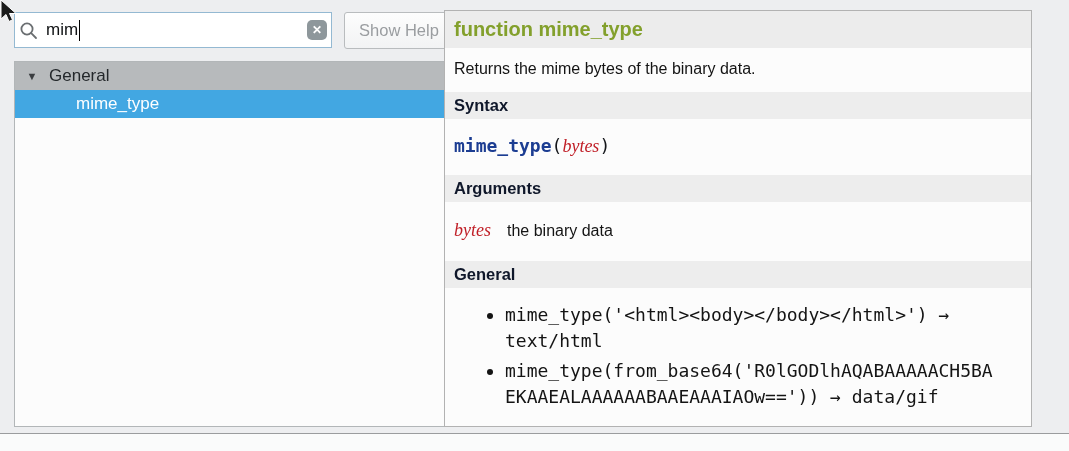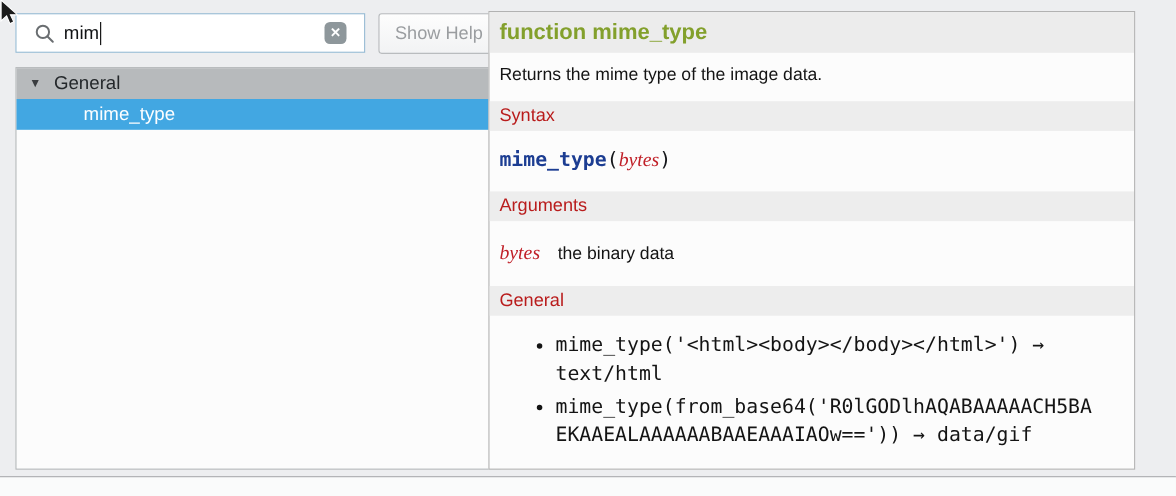--- a/index.html
+++ b/index.html
@@ -11,21 +11,21 @@
     color:#141414;
   }
 
   
   .cursor { position:absolute; left:0; top:0; z-index:20; pointer-events:none; }
 
   
   .search-box {
     position:absolute; left:14px; top:12px; width:318px; height:36px;
     background:#ffffff; border:1px solid #94b9d2; box-sizing:border-box;
-    display:flex; align-items:center; padding:0 16px;
+    display:flex; align-items:center; padding:0 4px;
   }
   .search-box .mag { flex:0 0 auto; }
   .search-text { font-size:17px; color:#101214; margin-left:8px; white-space:pre; }
   .caret { width:1px; height:21px; background:#000; margin-left:1px; }
   .clear-btn {
     margin-left:auto; width:20px; height:20px; border-radius:5px;
     background:#8e979b; color:#fff; display:flex; align-items:center; justify-content:center;
     font-size:12px; font-weight:bold; cursor:pointer; user-select:none;
   }
 
@@ -59,21 +59,21 @@
     position:absolute; left:444px; top:10px; width:588px; height:417px;
     background:#fcfcfc; border:1px solid #b2b2b2; box-sizing:border-box;
     overflow:hidden;
   }
   .doc-title {
     background:#ececec; color:#83a02c; font-size:20px; font-weight:bold;
     padding:7px 9px;
   }
   .doc-desc { font-size:16px; margin:12px 0 14px; padding:0 9px; }
   .band {
-    background:#ededed; color:#b91c1c; font-weight:normal; font-size:16.5px;
+    background:#ededed; color:#0f172a; font-weight:bold; font-size:16.5px;
     padding:4px 9px;
   }
   .code-line {
     margin:16px 0 18px; padding:0 9px;
     font-family:"DejaVu Sans Mono", monospace; font-size:18px;
   }
   .fn { color:#1c3d92; font-weight:bold; }
   .paren { color:#14161a; }
   .argname { color:#c01f27; font-style:italic; font-family:Liberation Serif, serif; font-size:18px; }
   .arg-line { margin:18px 0 20px; padding:0 9px; display:flex; align-items:baseline; gap:16px; }
@@ -113,21 +113,21 @@
     <span class="expander">▼</span>
     <span class="tree-group-label">General</span>
   </div>
   <div class="tree-item">
     <span>mime_type</span>
   </div>
 </div>
 
 <div class="doc">
   <div class="doc-title">function mime_type</div>
-  <div class="doc-desc">Returns the mime type of the image data.</div>
+  <div class="doc-desc">Returns the mime bytes of the binary data.</div>
 
   <div class="band">Syntax</div>
   <div class="code-line">
     <span class="fn">mime_type</span><span class="paren">(</span><span class="argname">bytes</span><span class="paren">)</span>
   </div>
 
   <div class="band">Arguments</div>
   <div class="arg-line">
     <span class="argname">bytes</span>
     <span class="arg-desc">the binary data</span>

